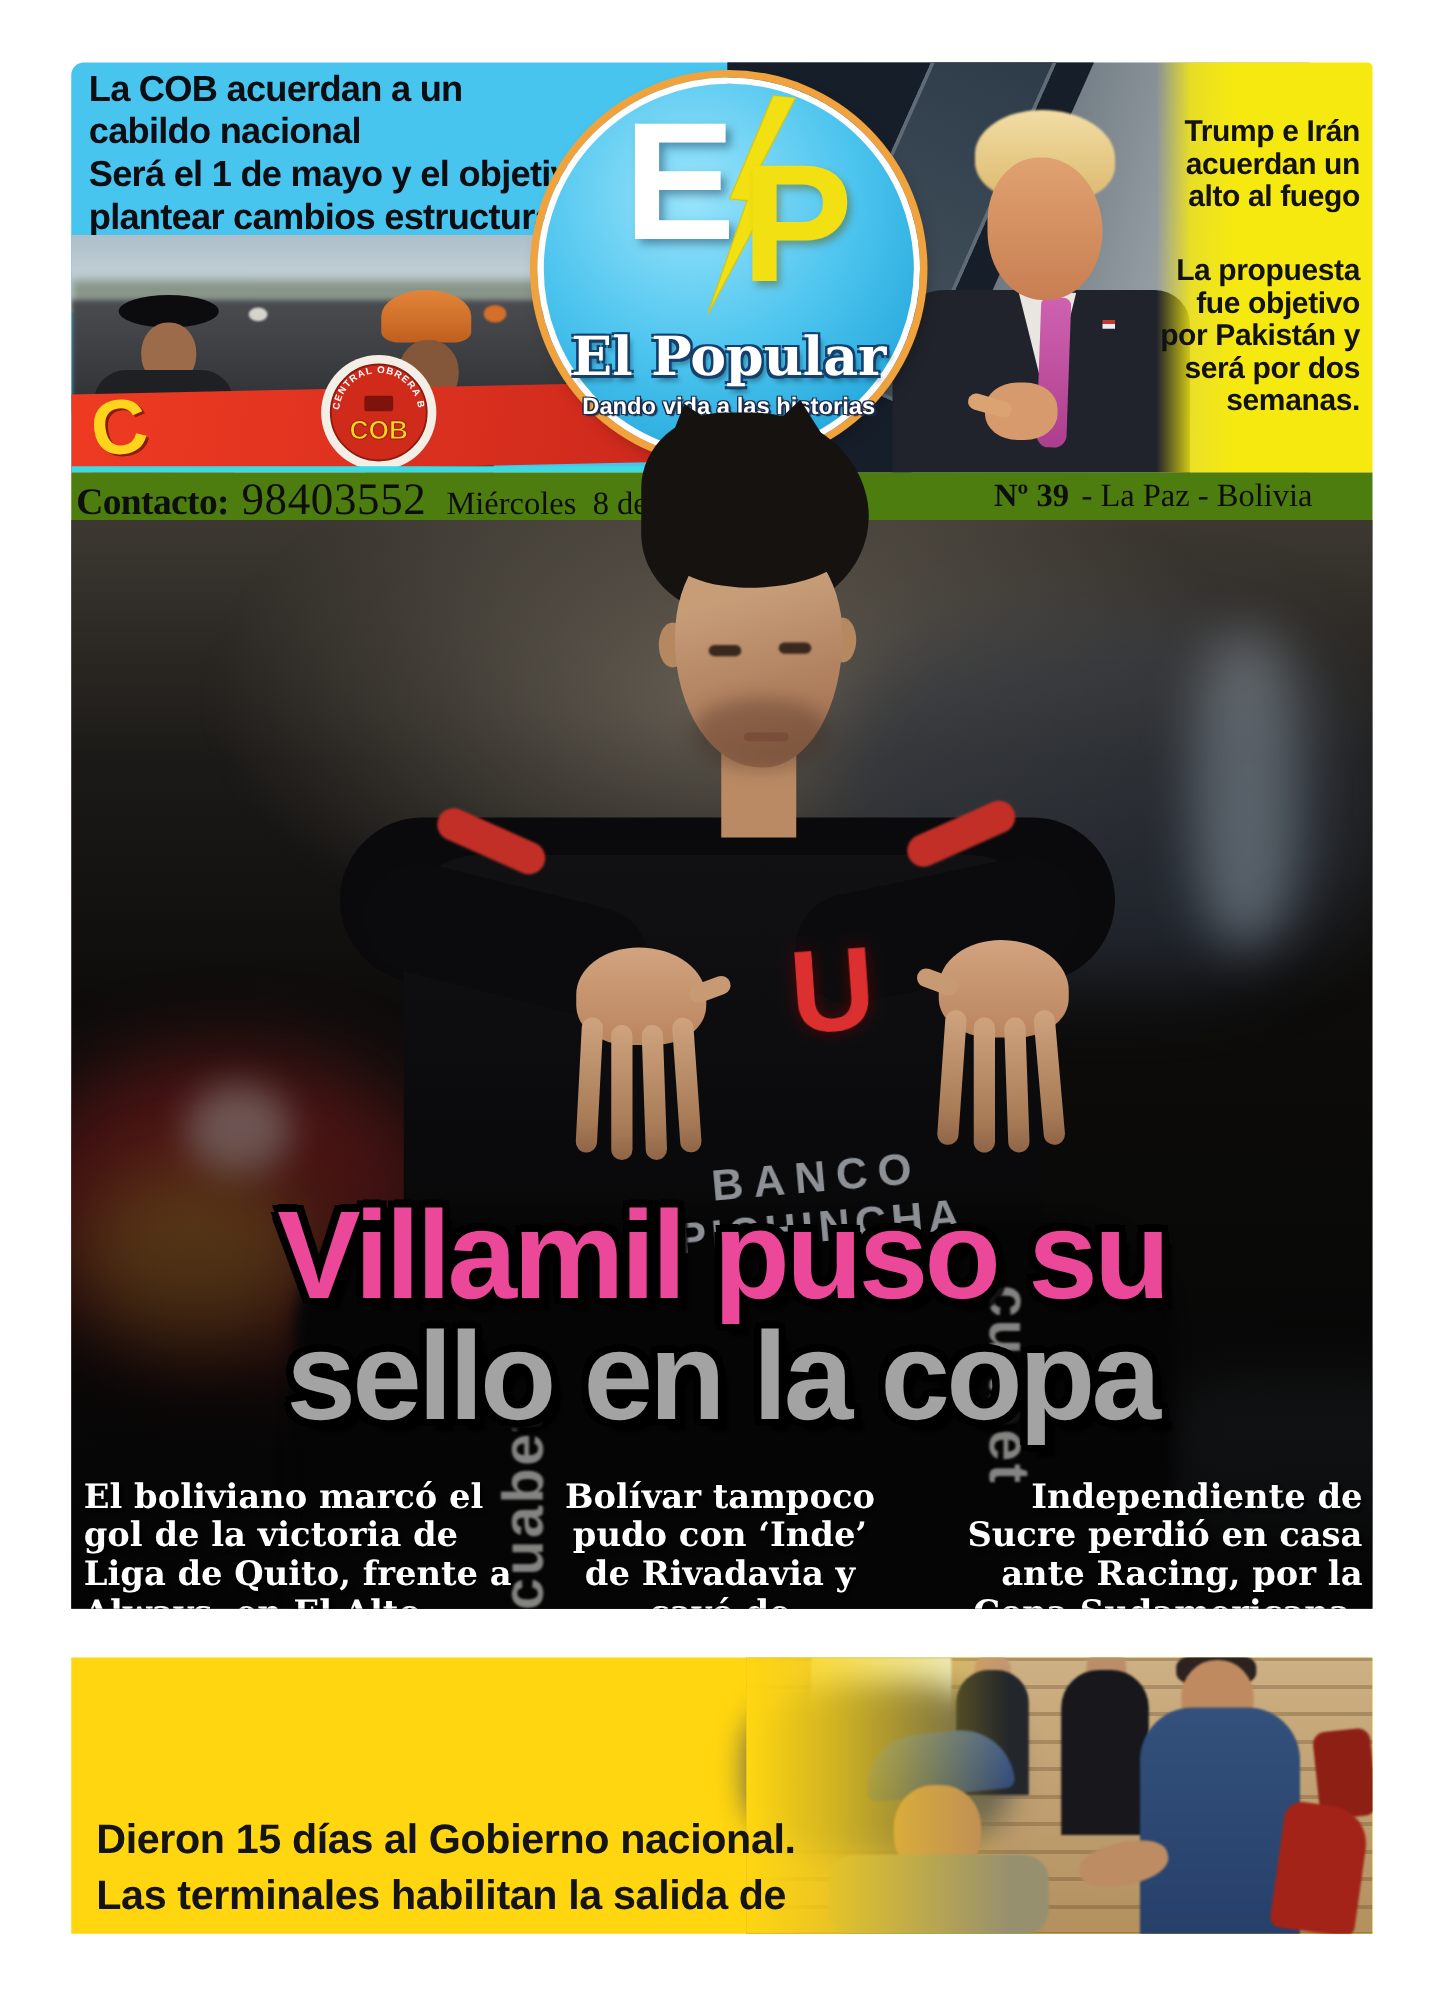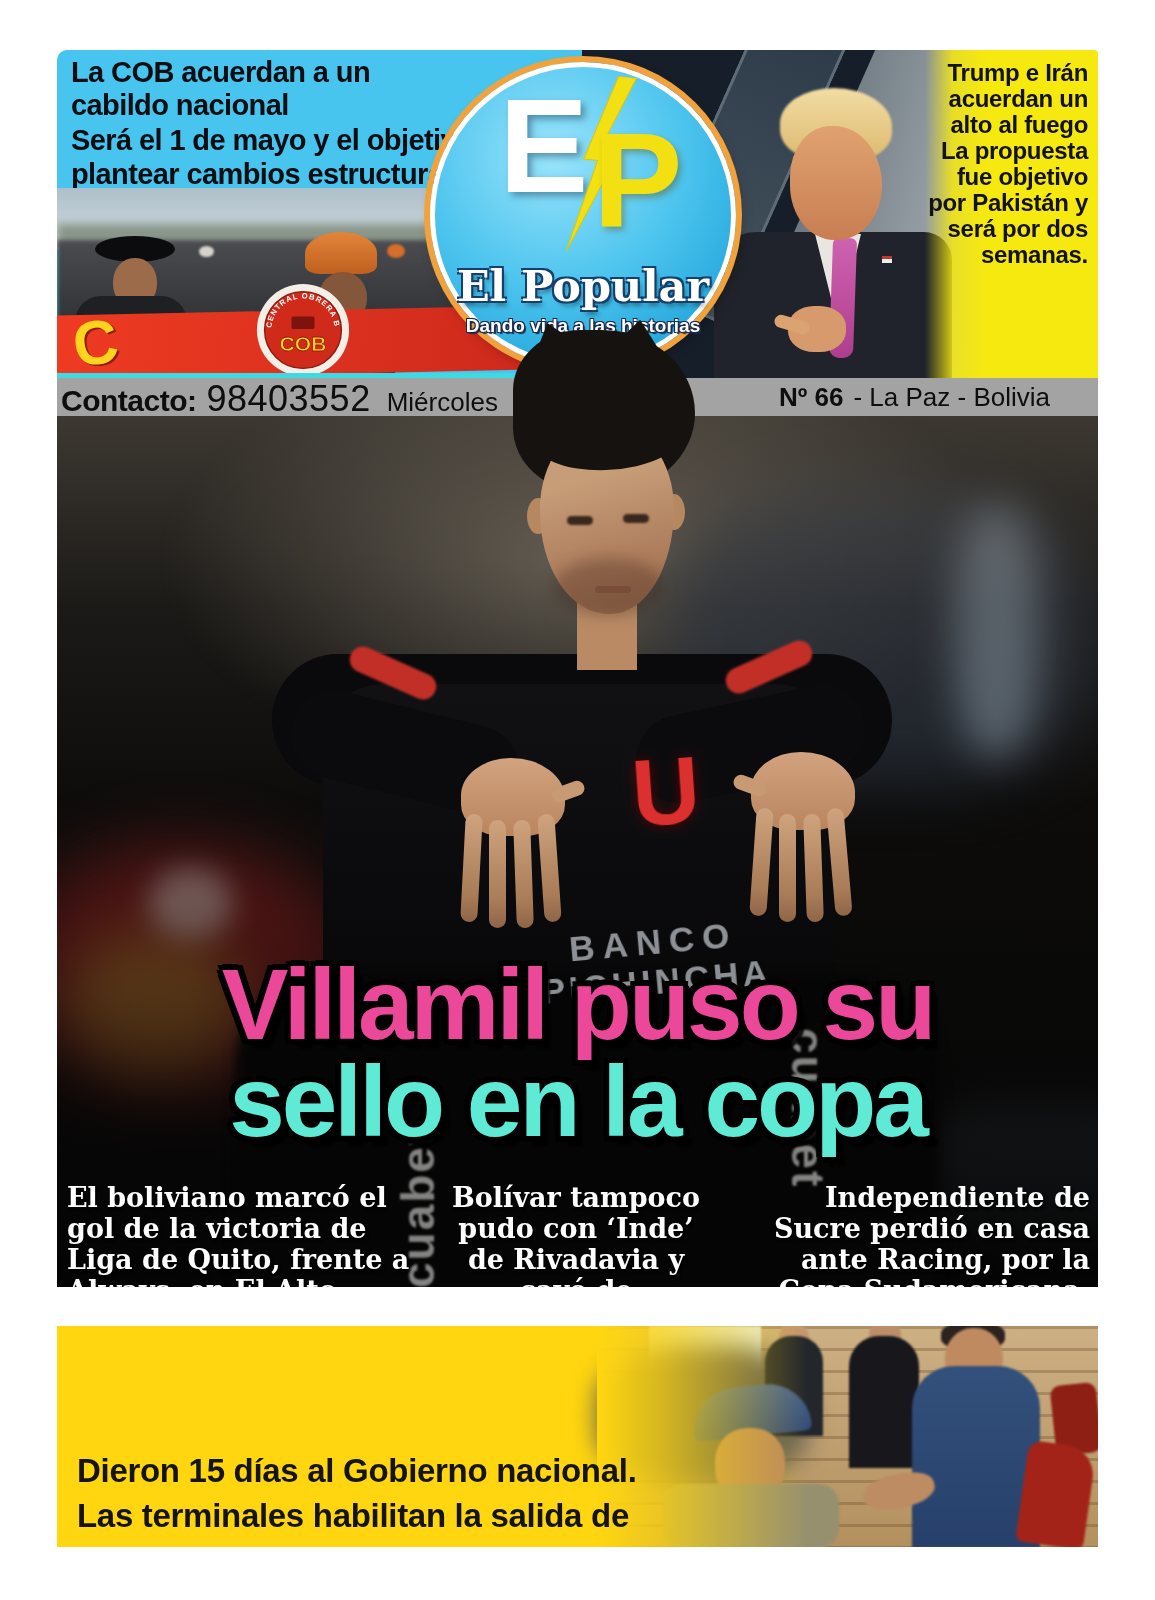--- a/index.html
+++ b/index.html
@@ -55,39 +55,39 @@
   .flag-pin{position:absolute;left:300px;top:206px;width:10px;height:7px;background:linear-gradient(#c0392b 50%,#ececf3 50%);}
   .trump-hand{position:absolute;left:206px;top:256px;width:58px;height:46px;background:#d79a6c;border-radius:45%;}
   .trump-finger{position:absolute;left:192px;top:268px;width:36px;height:13px;background:#dba272;
                 border-radius:7px;transform:rotate(16deg);}
 
   
   .ceasefire-box{position:absolute;left:868px;top:0;width:173px;height:328px;border-radius:0 4px 0 0;
      background:linear-gradient(90deg,rgba(246,233,16,0) 0%,rgba(246,233,16,.85) 16%,#f6e910 36%);}
   .ceasefire-text{position:absolute;right:10px;top:10px;width:160px;text-align:right;color:#121212;
      font-size:24px;line-height:26px;font-weight:800;letter-spacing:-.3px;}
-  .ceasefire-text span{display:block;}
+  .ceasefire-text span{display:block;margin-top:33px;}
 
   
   .logo{position:absolute;left:373px;top:12px;width:296px;height:296px;border-radius:50%;z-index:6;
         background:radial-gradient(circle at 40% 30%,#9ae4fb 0%,#4cc4ee 48%,#27a9dd 80%,#1f9ccf 100%);
         border:5px solid #fdfdfd;box-shadow:0 0 0 6px #f0a23c,3px 6px 14px rgba(0,0,0,.35);}
   .ep-e{position:absolute;left:64px;top:12px;font-size:134px;line-height:134px;font-weight:900;color:#fff;
         text-shadow:4px 4px 7px rgba(30,70,95,.5);}
   .ep-bolt{position:absolute;left:140px;top:8px;transform:rotate(6deg);}
   .ep-p{position:absolute;left:158px;top:46px;font-size:134px;line-height:134px;font-weight:900;color:#f3e012;
         text-shadow:3px 4px 6px rgba(90,80,0,.4);}
   .logo-name{position:absolute;left:0;top:194px;width:100%;text-align:center;
      font-family:"DejaVu Serif",serif;font-weight:700;font-size:43px;color:#fff;letter-spacing:0;
      text-shadow:-2px -2px 0 #15406e,2px -2px 0 #15406e,-2px 2px 0 #15406e,2px 2px 0 #15406e,3px 5px 4px rgba(0,0,0,.35);}
   .logo-tagline{position:absolute;left:0;top:248px;width:100%;text-align:center;font-weight:700;font-size:19px;color:#fff;
      text-shadow:-1px -1px 0 #1c2a4a,1px -1px 0 #1c2a4a,-1px 1px 0 #1c2a4a,2px 2px 1px #1c2a4a;}
 
   
-  .info-bar{position:absolute;left:57px;top:378px;width:1041px;height:38px;background:#a3a3a3;color:#0e0e0e;}
+  .info-bar{position:absolute;left:57px;top:378px;width:1041px;height:38px;background:#4d7c0f;color:#0e0e0e;font-family:Liberation Serif, serif;}
   .info-left{position:absolute;left:4px;top:0;display:flex;align-items:baseline;}
   .contact-label{font-size:30px;font-weight:800;letter-spacing:-.5px;}
   .phone{font-size:36px;font-weight:400;margin-left:10px;letter-spacing:.5px;}
   .date{font-size:26px;font-weight:400;margin-left:16px;white-space:pre;}
   .info-right{position:absolute;right:48px;top:4px;display:flex;align-items:baseline;}
   .issue{font-size:26px;font-weight:800;}
   .place{font-size:26px;font-weight:400;margin-left:10px;}
 
   
   .cover{position:absolute;left:57px;top:416px;width:1041px;height:871px;background:#0d0c0b;overflow:hidden;}
@@ -133,21 +133,21 @@
               letter-spacing:2px;filter:blur(1px);transform-origin:0 0;}
   .board-l{left:334px;top:872px;transform:rotate(-90deg);}
   .board-r{left:778px;top:612px;transform:rotate(90deg);}
 
   .headline{position:absolute;left:0;top:540px;width:100%;text-align:center;z-index:3;
             font-weight:900;letter-spacing:-3px;}
   .headline span{display:block;font-size:100px;line-height:97px;
      text-shadow:-5px -5px 0 #000,5px -5px 0 #000,-5px 5px 0 #000,5px 5px 0 #000,
                  0 -6px 0 #000,0 6px 0 #000,-6px 0 0 #000,6px 0 0 #000,8px 10px 2px rgba(0,0,0,.85);}
   .hl1{color:#ec4899;}
-  .hl2{color:#5eead4;}
+  .hl2{color:#a3a3a3;}
 
   .deck{position:absolute;left:0;top:762px;width:100%;z-index:3;color:#fff;
         font-family:"DejaVu Serif",serif;font-weight:700;}
   .deck-col{position:absolute;font-size:27px;line-height:31px;text-shadow:2px 3px 3px rgba(0,0,0,.95);}
   .deck-left{left:10px;top:4px;width:368px;text-align:left;}
   .deck-center{left:390px;top:4px;width:258px;text-align:center;}
   .deck-right{right:8px;top:4px;width:332px;text-align:right;}
 
   .player-head{position:absolute;left:505px;top:330px;width:200px;height:340px;z-index:7;}
   .hair{position:absolute;left:8px;top:0;width:182px;height:162px;background:#15120f;
@@ -283,21 +283,21 @@
     </div>
   </div>
 
   <div class="info-bar">
     <div class="info-left">
       <span class="contact-label">Contacto:</span>
       <span class="phone">98403552</span>
       <span class="date">Miércoles  8 de abril d</span>
     </div>
     <div class="info-right">
-      <span class="issue">Nº 66</span>
+      <span class="issue">Nº 39</span>
       <span class="place">- La Paz - Bolivia</span>
     </div>
   </div>
 
   <div class="cover">
     <div class="cover-glow"></div>
     <div class="blob blob-seats"></div>
     <div class="blob blob-blue"></div>
     <div class="blob blob-red"></div>
     <div class="blob blob-yellow"></div>

